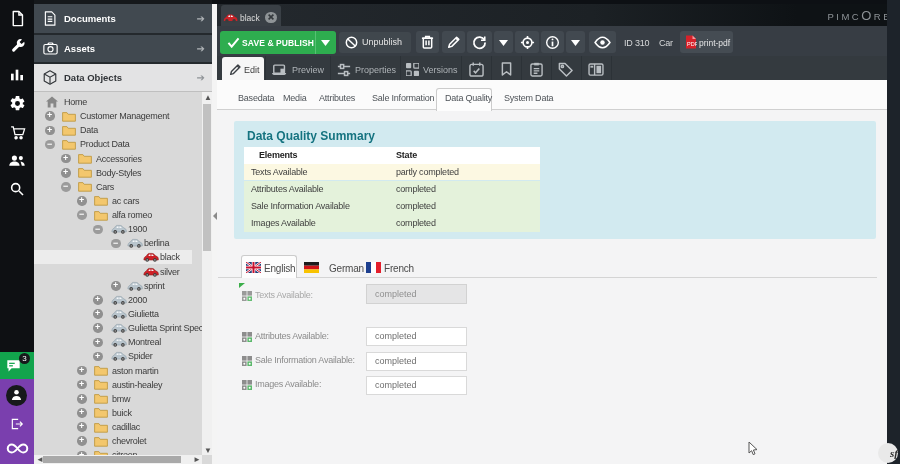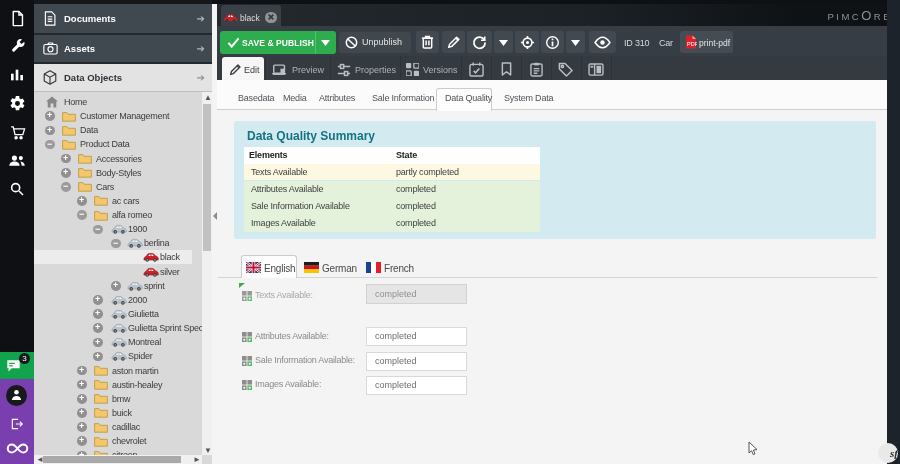--- a/index.html
+++ b/index.html
@@ -579,21 +579,21 @@
 <div class="abs stt" style="left:238px">Basedata</div>
 <div class="abs stt" style="left:283px">Media</div>
 <div class="abs stt" style="left:319px">Attributes</div>
 <div class="abs stt" style="left:372px">Sale Information</div>
 <div class="abs stt" style="left:445px">Data Quality</div>
 <div class="abs stt" style="left:504px">System Data</div>
 
 <div class="abs" id="bluepanel"></div>
 <div class="abs" id="bptitle">Data Quality Summary</div>
 <div class="abs tblrow" style="top:147px;height:16.5px;line-height:16.5px;background:#fff;font-weight:bold;color:#222">
-  <span style="margin-left:5px">Elements</span><span class="c2">State</span></div>
+  <span style="margin-left:15px">Elements</span><span class="c2">State</span></div>
 <div class="abs tblrow" style="top:163.5px;height:16px;line-height:17.5px;background:#fcf8e2"><span style="margin-left:7px">Texts Available</span><span class="c2">partly completed</span></div>
 <div class="abs tblrow" style="top:181px;background:#e4f2db"><span style="margin-left:7px">Attributes Available</span><span class="c2">completed</span></div>
 <div class="abs tblrow" style="top:198px;background:#e4f2db"><span style="margin-left:7px">Sale Information Available</span><span class="c2">completed</span></div>
 <div class="abs tblrow" style="top:215px;background:#e4f2db"><span style="margin-left:7px">Images Available</span><span class="c2">completed</span></div>
 
 <div class="abs" id="langline"></div>
 <div class="abs" id="lt-en"></div>
 <div id="flags">
 <svg class="abs flag" style="left:246px" width="15" height="11" viewBox="0 0 30 22">
         <rect width="30" height="22" fill="#1e3c77"></rect>
@@ -607,21 +607,21 @@
         <rect y="3.7" width="15" height="3.7" fill="#d01317"></rect>
         <rect y="7.4" width="15" height="3.6" fill="#f8c300"></rect>
       </svg>
 <svg class="abs flag" style="left:366px" width="15" height="11" viewBox="0 0 15 11">
         <rect width="5" height="11" fill="#1d3f8f"></rect>
         <rect x="5" width="5" height="11" fill="#fff"></rect>
         <rect x="10" width="5" height="11" fill="#e31f2c"></rect>
       </svg>
 </div>
 <div class="abs ltt" style="left:264px">English</div>
-<div class="abs ltt" style="left:322px">German</div>
+<div class="abs ltt" style="left:329px">German</div>
 <div class="abs ltt" style="left:384px">French</div>
 
 <div id="form">
 <svg class="abs" style="left:239px;top:283px" width="6" height="5" viewBox="0 0 6 5">
         <path d="M0 0h6L0 5z" fill="#3bae4a"></path>
       </svg>
 <svg class="abs ficon" style="top:291px" viewBox="0 0 10 10">
         <rect x="0" y="0" width="4.6" height="4.6" fill="#9a9a9a"></rect>
         <rect x="5.4" y="0" width="4.6" height="4.6" fill="#9a9a9a"></rect>
         <rect x="0" y="5.4" width="4.6" height="4.6" fill="#9a9a9a"></rect>

